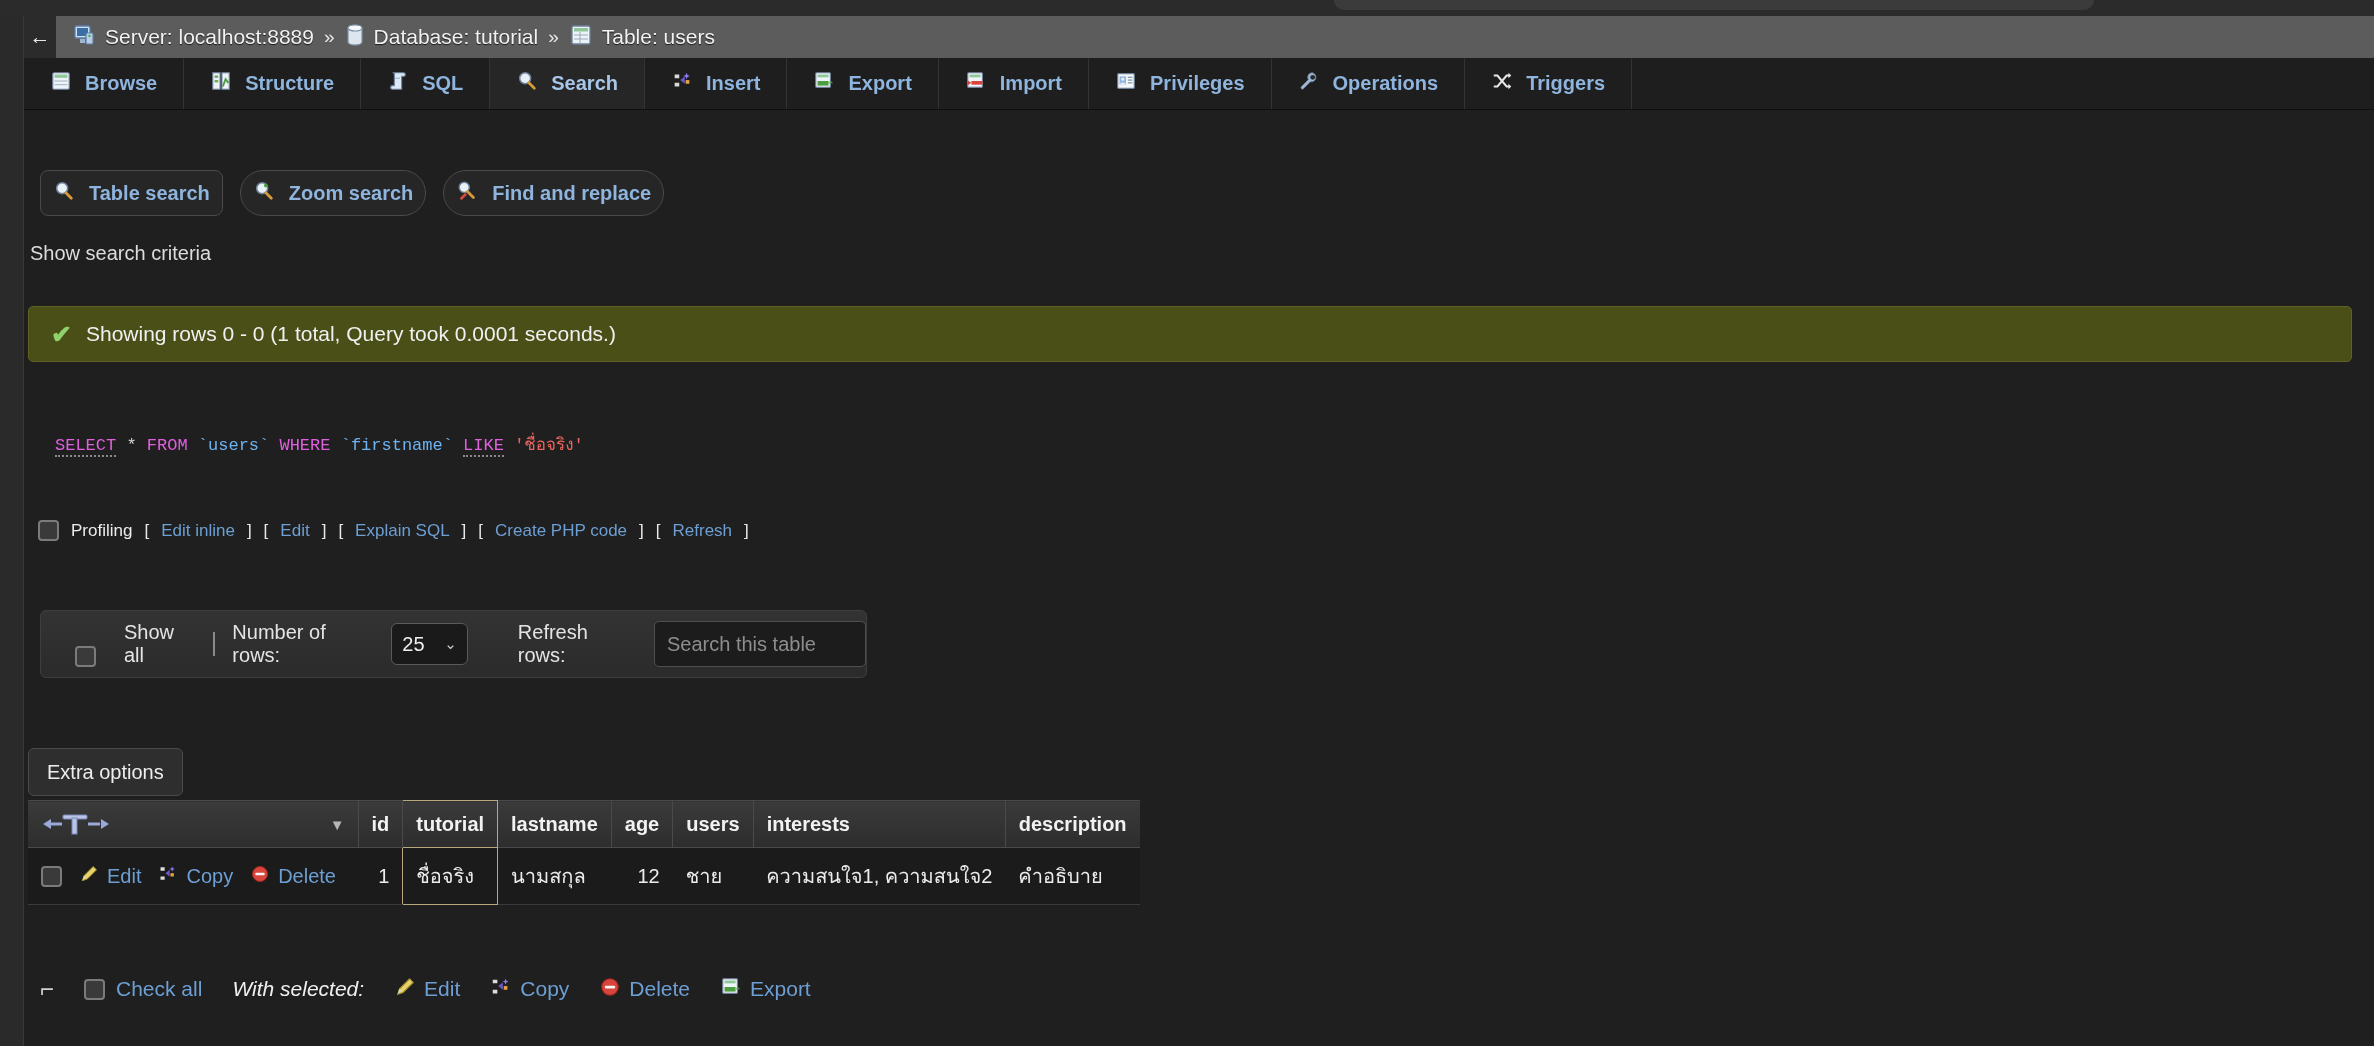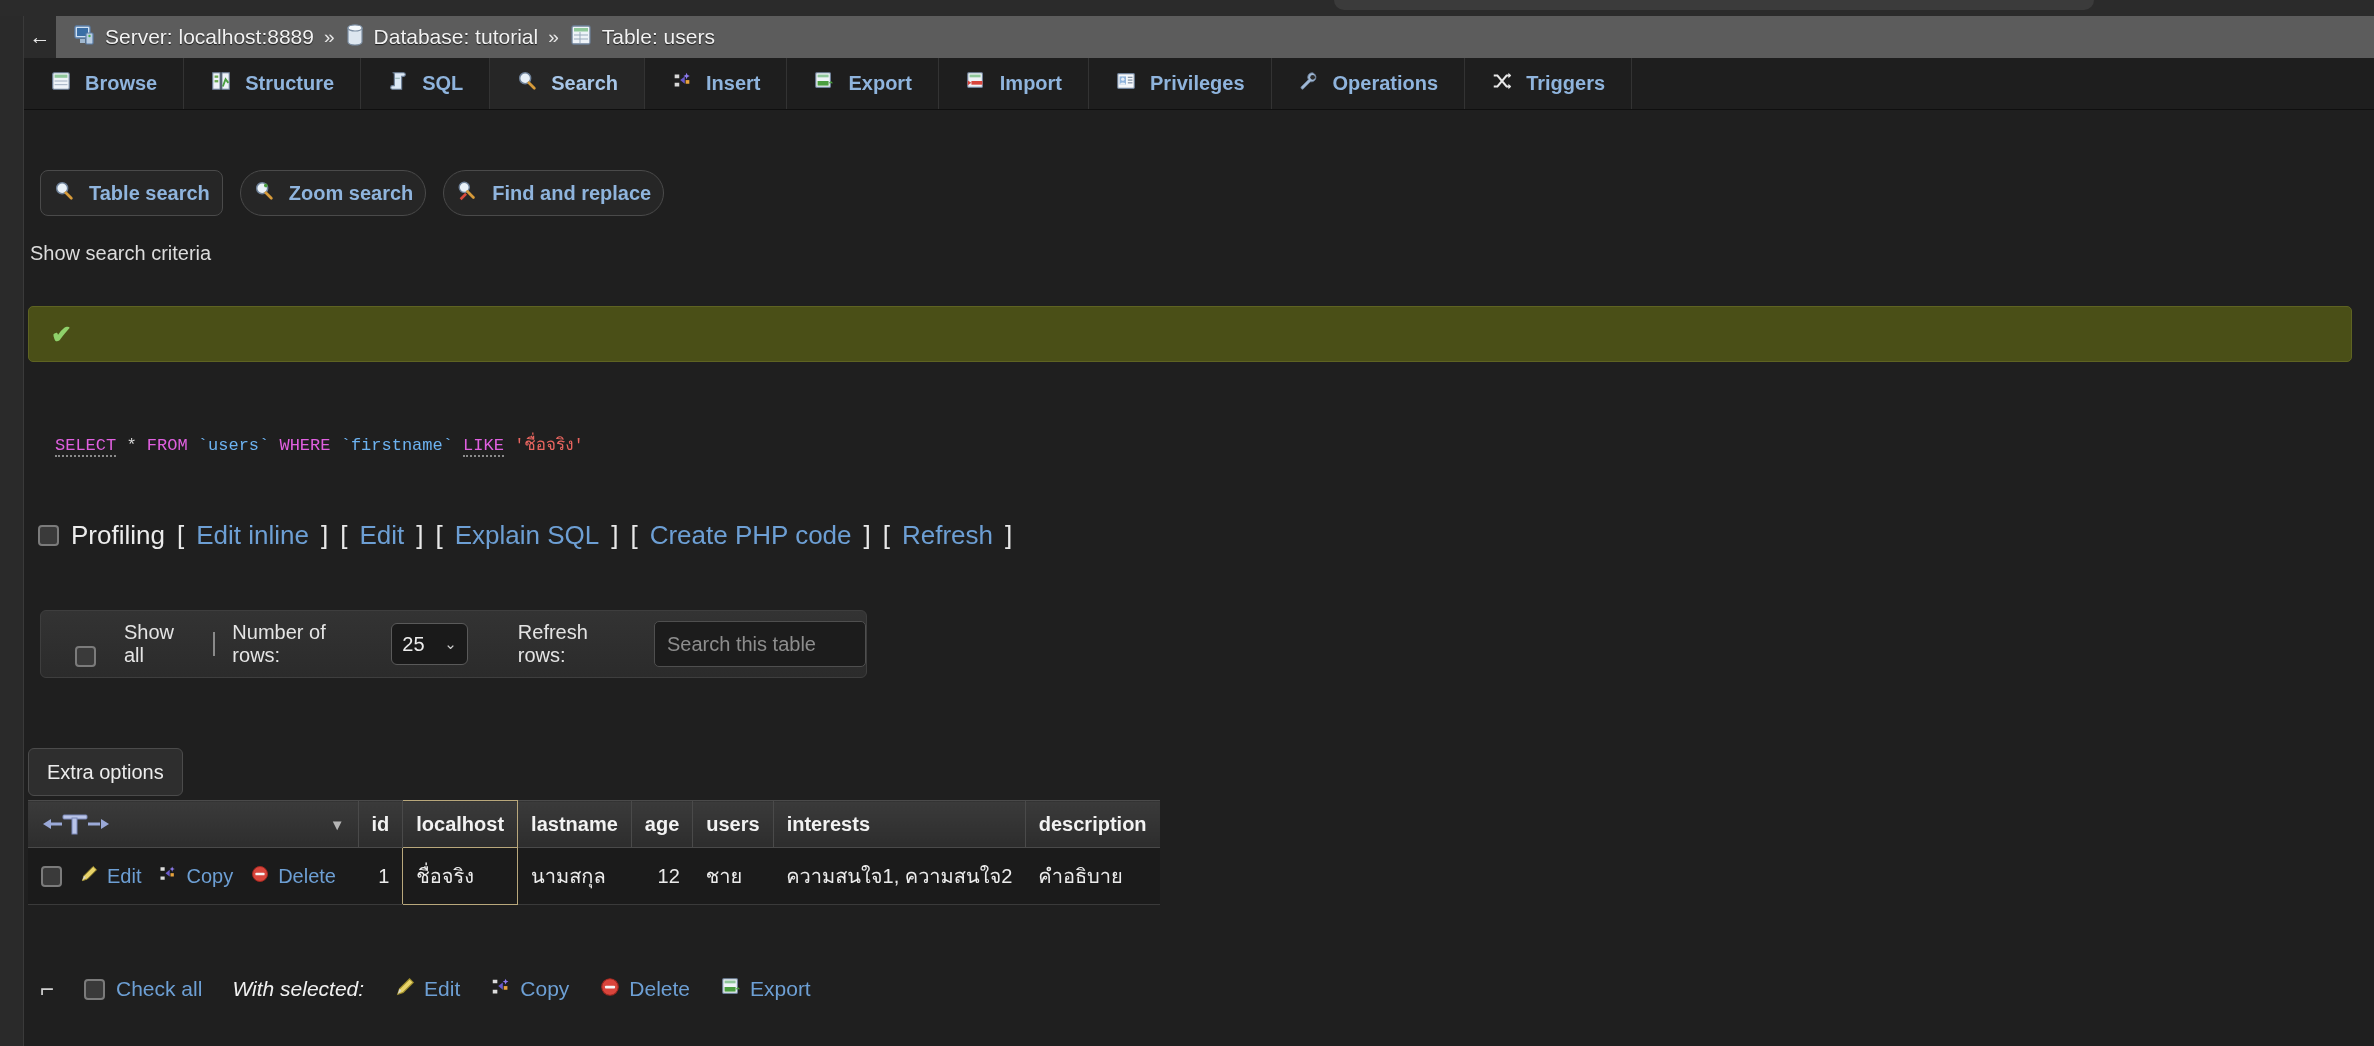--- a/index.html
+++ b/index.html
@@ -104,21 +104,21 @@
   }
   .kw { color: #e060e0; border-bottom: 2px dotted #8a8a8a; }
   .op { color: #d8d8d8; }
   .idf { color: #6db3f2; }
   .str { color: #e8655f; }
 
   
   .profiling {
     position: absolute; left: 38px; top: 520px;
     display: flex; align-items: center; gap: 12px;
-    font-size: 26px; color: #ececec;
+    font-size: 17px; color: #ececec;
   }
   .cbx {
     width: 21px; height: 21px; border: 2px solid #7b7b7b; border-radius: 4px;
     background: #3a3a3a; cursor: pointer; flex: 0 0 auto;
   }
   .lnk { color: #6d9fd4; cursor: pointer; }
   .brk { color: #e8e8e8; }
 
   
   .rowctl {
@@ -396,20 +396,21 @@
           </svg>
       </span>
       <span>Find and replace</span>
     </div>
   </div>
 
   <div class="show-criteria">Show search criteria</div>
 
   <div class="banner">
     <span class="check">✔</span>
+    <span>Showing rows 0 - 0 (1 total, Query took 0.0001 seconds.)</span>
   </div>
 
   <div class="sql"><span class="kw">SELECT</span><span class="op"> </span><span class="op">*</span><span class="op"> </span><span class="kw" style="border-bottom:none">FROM</span><span class="op"> </span><span class="idf">`users`</span><span class="op"> </span><span class="kw" style="border-bottom:none">WHERE</span><span class="op"> </span><span class="idf">`firstname`</span><span class="op"> </span><span class="kw">LIKE</span><span class="op"> </span><span class="str">'ชื่อจริง'</span></div>
 
   <div class="profiling">
     <span class="cbx"></span>
     <span>Profiling</span>
     <span class="brk">[</span>
     <span class="lnk">Edit inline</span>
     <span class="brk">]</span>
@@ -456,21 +457,21 @@
                 <rect x="22" y="4" width="24" height="4" rx="1" fill="#b9c4e8" stroke="#7b88b8"></rect>
                 <rect x="31" y="7" width="5" height="16" fill="#b9c4e8" stroke="#7b88b8"></rect>
                 <rect x="47" y="11.5" width="12" height="3" fill="#9aa9d8"></rect>
                   <path d="M68 13 l-8-5 v10z" fill="#9aa9d8"></path>
               </svg>
             </span>
             <span style="color:#b5b5b5;font-size:15px">▼</span>
           </div>
         </th>
         <th>id</th>
-        <th class="hilite">localhost</th>
+        <th class="hilite">tutorial</th>
         <th>lastname</th>
         <th>age</th>
         <th>users</th>
         <th>interests</th>
         <th style="border-right:none">description</th>
       </tr>
     </thead>
     <tbody>
       <tr>
         <td>

